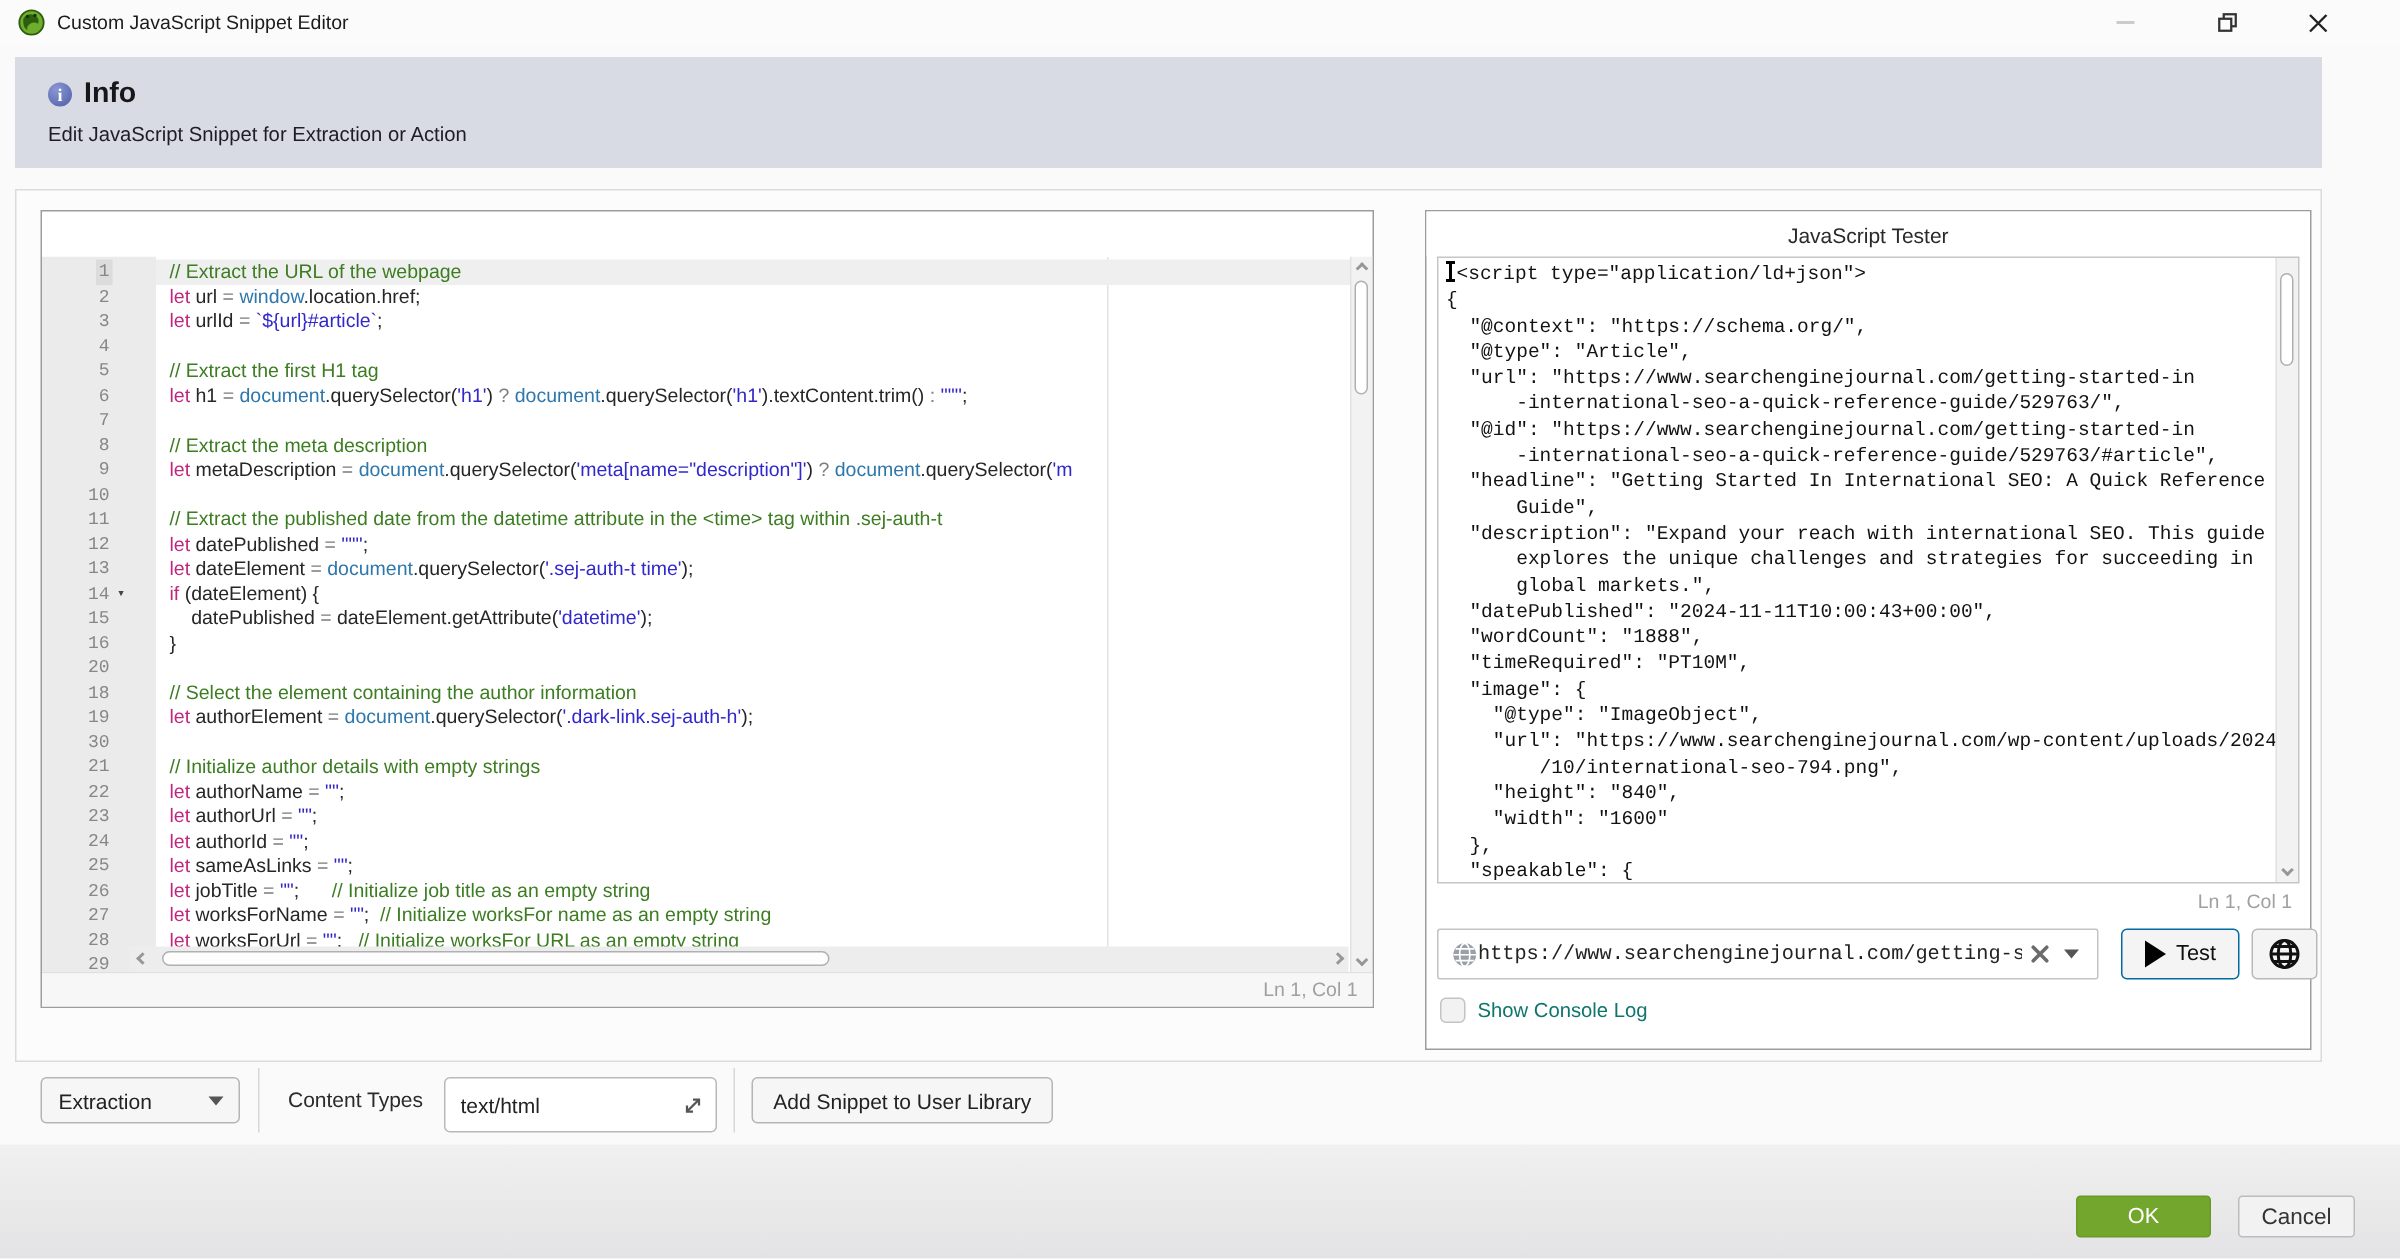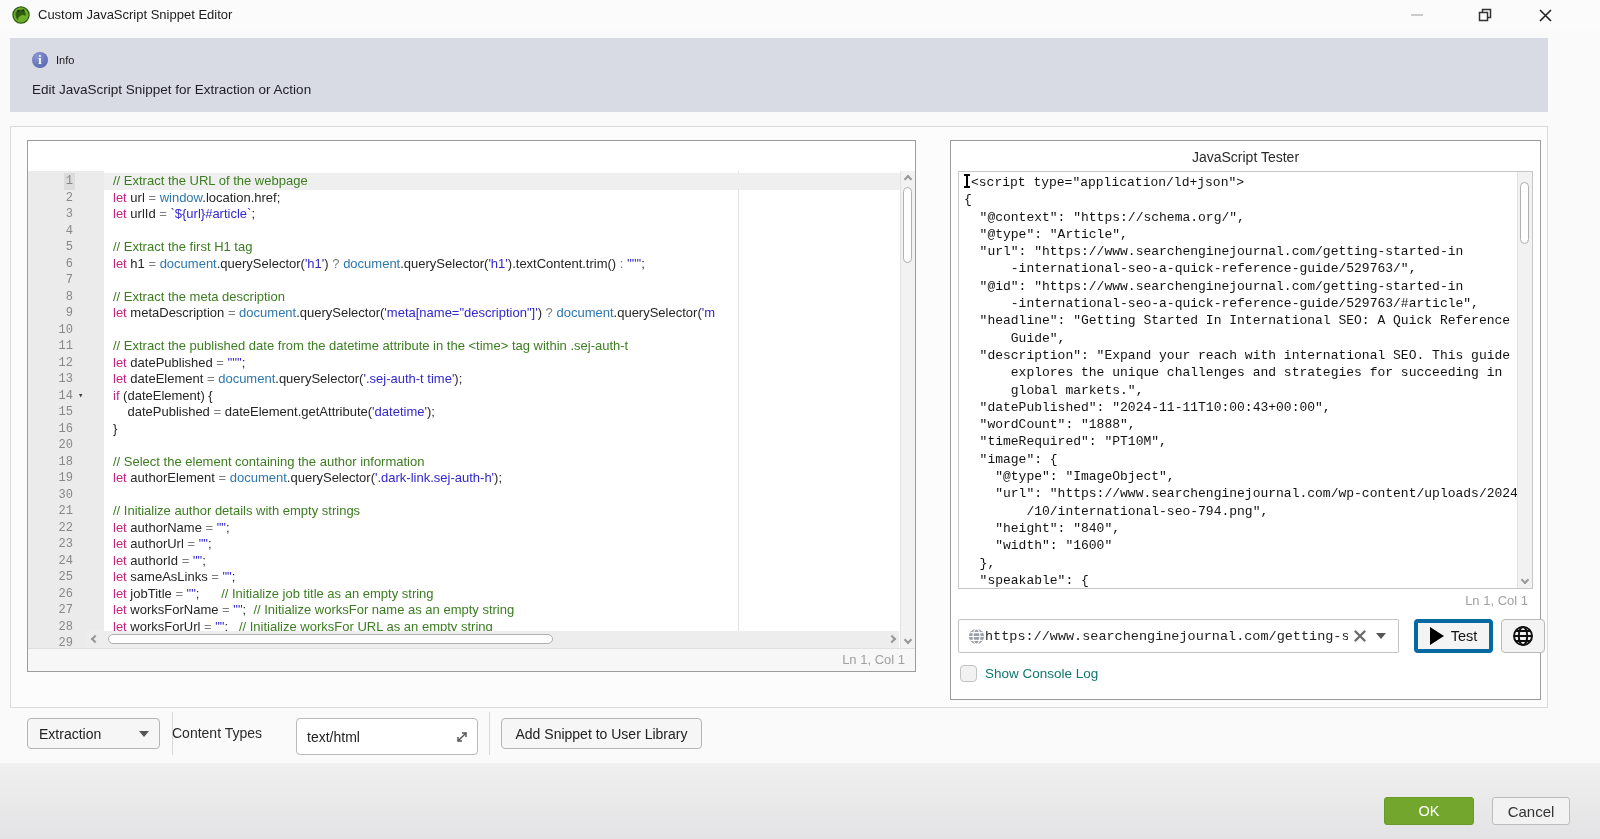--- a/index.html
+++ b/index.html
@@ -11,21 +11,21 @@
   .app-icon { position:absolute; left:12px; top:6px; width:18px; height:18px; }
   .win-title { position:absolute; left:38px; top:7px; font-size:13px; color:#1c1c1c; }
   .winbtn { position:absolute; top:0; width:46px; height:30px; display:flex; align-items:center; justify-content:center; }
   .btn-min { left:1394px; } .btn-max { left:1462px; } .btn-close { left:1522px; }
   .min-glyph { width:12px; height:2px; background:#cbcbcb; }
 
   
   .banner { position:absolute; left:10px; top:38px; width:1538px; height:74px; background:#d8dae4; }
   .banner-head { position:absolute; left:22px; top:14px; display:flex; align-items:center; gap:8px; }
   .info-icon { width:16px; height:16px; border-radius:50%; background:radial-gradient(circle at 35% 28%, #8b97d4, #4d5ca8); color:#fff; font-family:"Liberation Serif",serif; font-weight:bold; font-size:12px; line-height:16px; text-align:center; }
-  .banner-title { font-size:11px; font-weight:normal; color:#17171a; }
+  .banner-title { font-size:19px; font-weight:bold; color:#17171a; }
   .banner-msg { position:absolute; left:22px; top:44px; font-size:13.5px; color:#1d1d22; }
 
   
   .container { position:absolute; left:10px; top:126px; width:1538px; height:582px; background:#fcfcfc; border:1px solid #dbdbdb; }
 
   
   .panel { position:absolute; background:#fff; border:1px solid #9c9c9c; }
   .editor-panel { left:27px; top:140px; width:889px; height:532px; }
   .tester-panel { left:950px; top:140px; width:591px; height:560px; }
   .panel-title { position:absolute; left:0; top:0; right:0; height:30px; line-height:32px; text-align:center; font-size:14px; color:#2a2a2a; background:#fff; }
@@ -62,33 +62,33 @@
   .caret { display:inline-block; position:relative; width:6px; height:14px; margin-right:1px; vertical-align:-2px; }
   .caret::before { content:""; position:absolute; left:2px; top:0; bottom:0; width:2px; background:#000; }
   .caret::after { content:""; position:absolute; left:0; right:0; top:0; height:2px; background:#000; box-shadow:0 12px 0 #000; }
   .ts-status { position:absolute; right:12px; top:452px; font-size:13px; color:#a0a0a0; }
   .url-row { position:absolute; left:7px; top:478px; height:34px; width:575px; }
   .url-input { position:absolute; left:0; top:0; width:441px; height:34px; border:1px solid #c3c3c3; background:#fff; border-radius:2px; display:flex; align-items:center; }
   .url-input input { border:none; outline:none; flex:1; font-size:13.5px; color:#222; margin-left:0; min-width:0; font-family:Liberation Mono, monospace; }
   .url-globe { width:17px; height:17px; margin-left:9px; flex:0 0 auto; }
   .clear-x { flex:0 0 auto; margin:0 10px 0 6px; }
   .dd-arrow { flex:0 0 auto; width:0; height:0; border-left:5px solid transparent; border-right:5px solid transparent; border-top:6px solid #555; margin-right:12px; }
-  .test-btn { position:absolute; left:456px; top:0; width:79px; height:34px; background:#f4f4f4; border:4px solid #0369a1; border-radius:4px; display:flex; align-items:center; justify-content:center; gap:7px; font-size:14.5px; color:#111; }
+  .test-btn { position:absolute; left:456px; top:0; width:79px; height:34px; background:#f4f4f4; border:1px solid #0369a1; border-radius:4px; display:flex; align-items:center; justify-content:center; gap:7px; font-size:14.5px; color:#111; }
   .play { width:0; height:0; border-top:9px solid transparent; border-bottom:9px solid transparent; border-left:14px solid #000; }
   .globe-btn { position:absolute; left:543px; top:0; width:44px; height:34px; background:#f4f4f4; border:1px solid #b9b9b9; border-radius:4px; display:flex; align-items:center; justify-content:center; }
   .check-row { position:absolute; left:9px; top:524px; display:flex; align-items:center; gap:8px; }
   .checkbox { width:17px; height:17px; border:1px solid #c3c3c3; border-radius:4px; background:#f2f2f2; }
   .check-label { font-size:13.5px; color:#0f766e; }
 
   
   .select { position:absolute; left:27px; top:718px; width:133px; height:31px; background:#f6f6f6; border:1px solid #b5b5b5; border-radius:4px; display:flex; align-items:center; justify-content:space-between; padding:0 10px 0 11px; font-size:14px; color:#222;text-align:center; }
   .sel-arrow { width:0; height:0; border-left:5px solid transparent; border-right:5px solid transparent; border-top:6px solid #555; }
   .vdiv { position:absolute; top:712px; width:1px; height:43px; background:#d8d8d8; }
   .vdiv1 { left:172px; } .vdiv2 { left:489px; }
-  .ct-label { position:absolute; left:172px; top:725px; font-size:14px; color:#2b2b2b; }
+  .ct-label { position:absolute; left:192px; top:725px; font-size:14px; color:#2b2b2b; }
   .ct-input { position:absolute; left:296px; top:718px; width:182px; height:37px; border:1px solid #b9b9b9; border-radius:4px; background:#fff; display:flex; align-items:center; }
   .ct-input input { border:none; outline:none; flex:1; margin-left:10px; font-size:14px; color:#222; min-width:0; font-family:"Liberation Sans",sans-serif; }
   .expand-icon { margin-right:8px; flex:0 0 auto; }
   .add-btn { position:absolute; left:501px; top:718px; width:201px; height:31px; background:#f6f6f6; border:1px solid #b5b5b5; border-radius:4px; font-size:14px; color:#222; display:flex; align-items:center; justify-content:center; }
 
   
   .bottom-strip { position:absolute; left:0; top:763px; width:1600px; height:76px; background:linear-gradient(#f0f0f0,#e3e3e5); }
   .ok-btn { position:absolute; left:1384px; top:34px; width:90px; height:28px; background:#73a62c; border:1px solid #699a27; border-radius:3px; color:#fff; font-size:14.5px; display:flex; align-items:center; justify-content:center; }
   .cancel-btn { position:absolute; left:1492px; top:34px; width:78px; height:28px; background:#f2f2f2; border:1px solid #bcbcbc; border-radius:3px; color:#333; font-size:15px; display:flex; align-items:center; justify-content:center; }
 </style>

